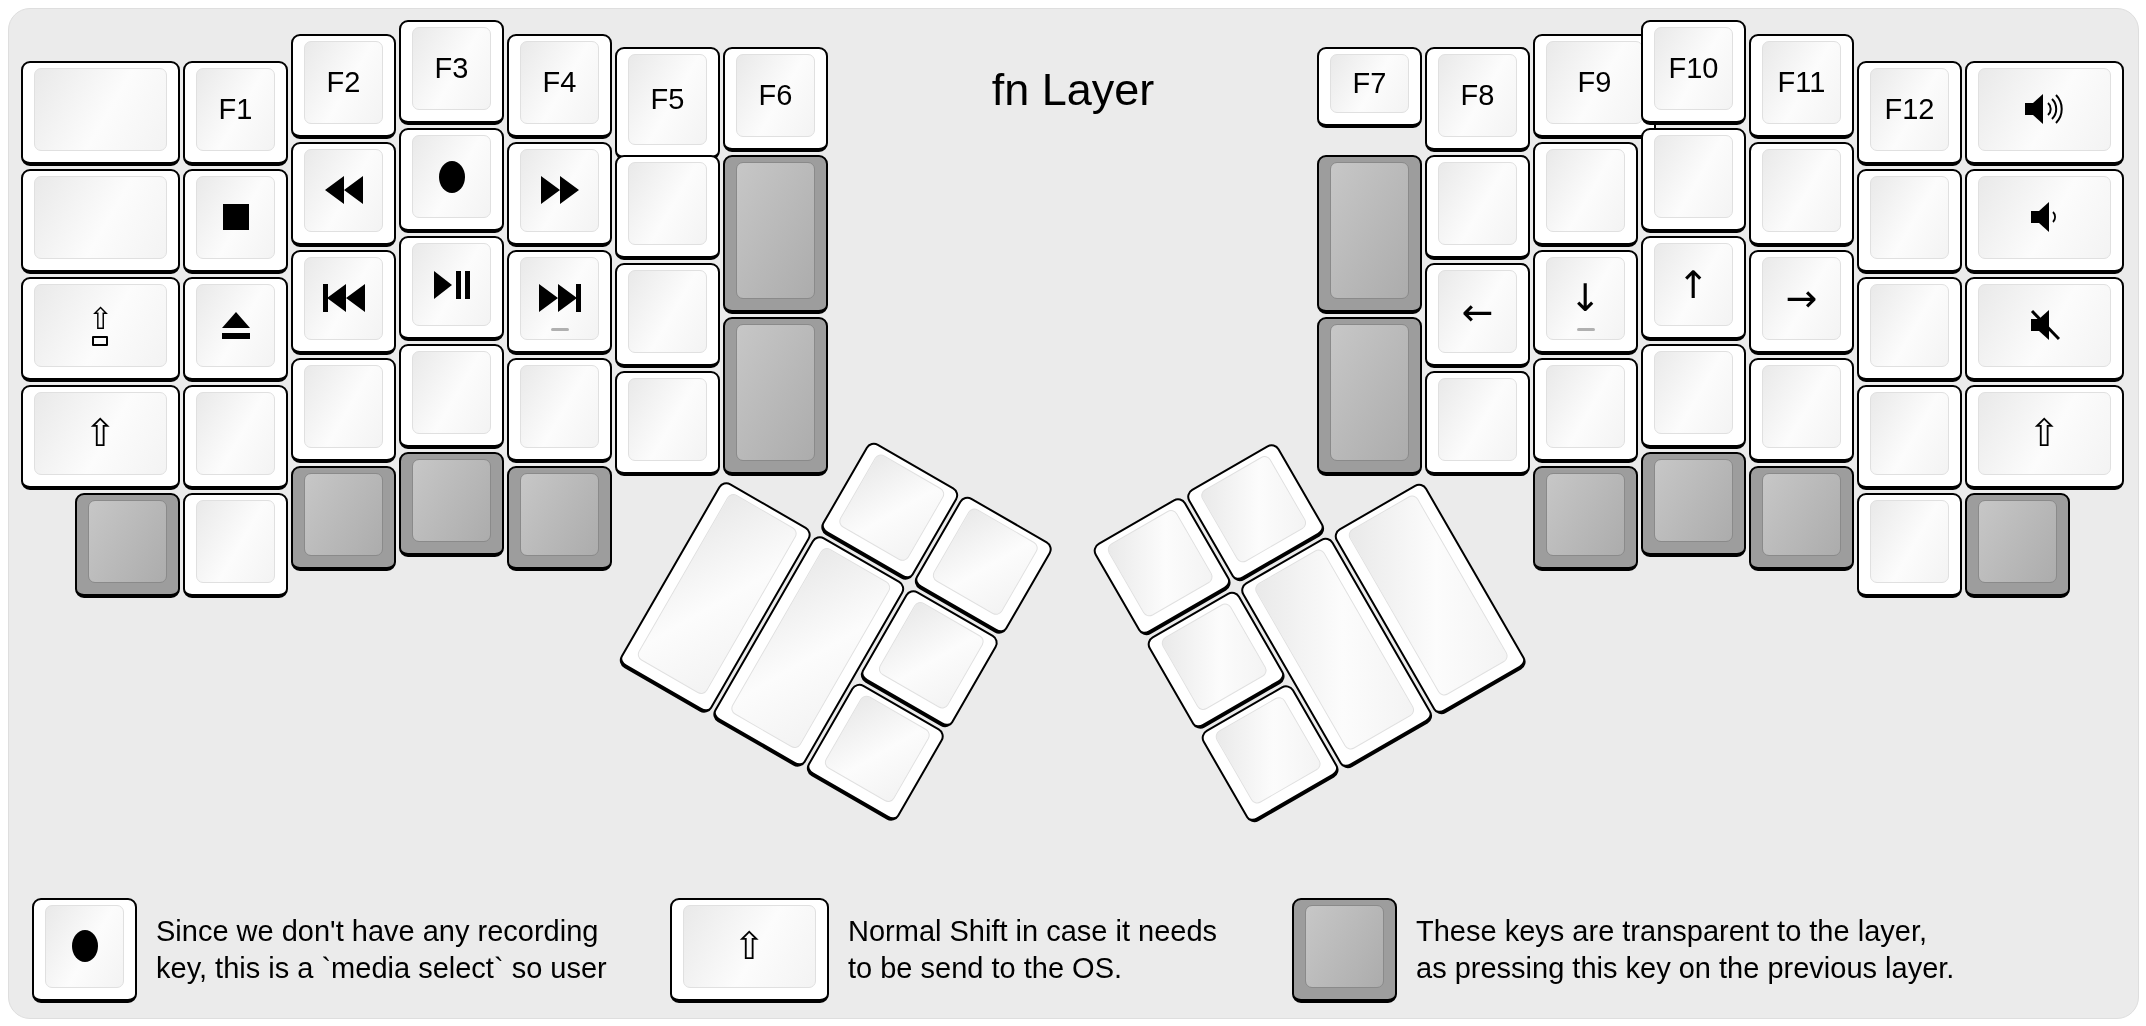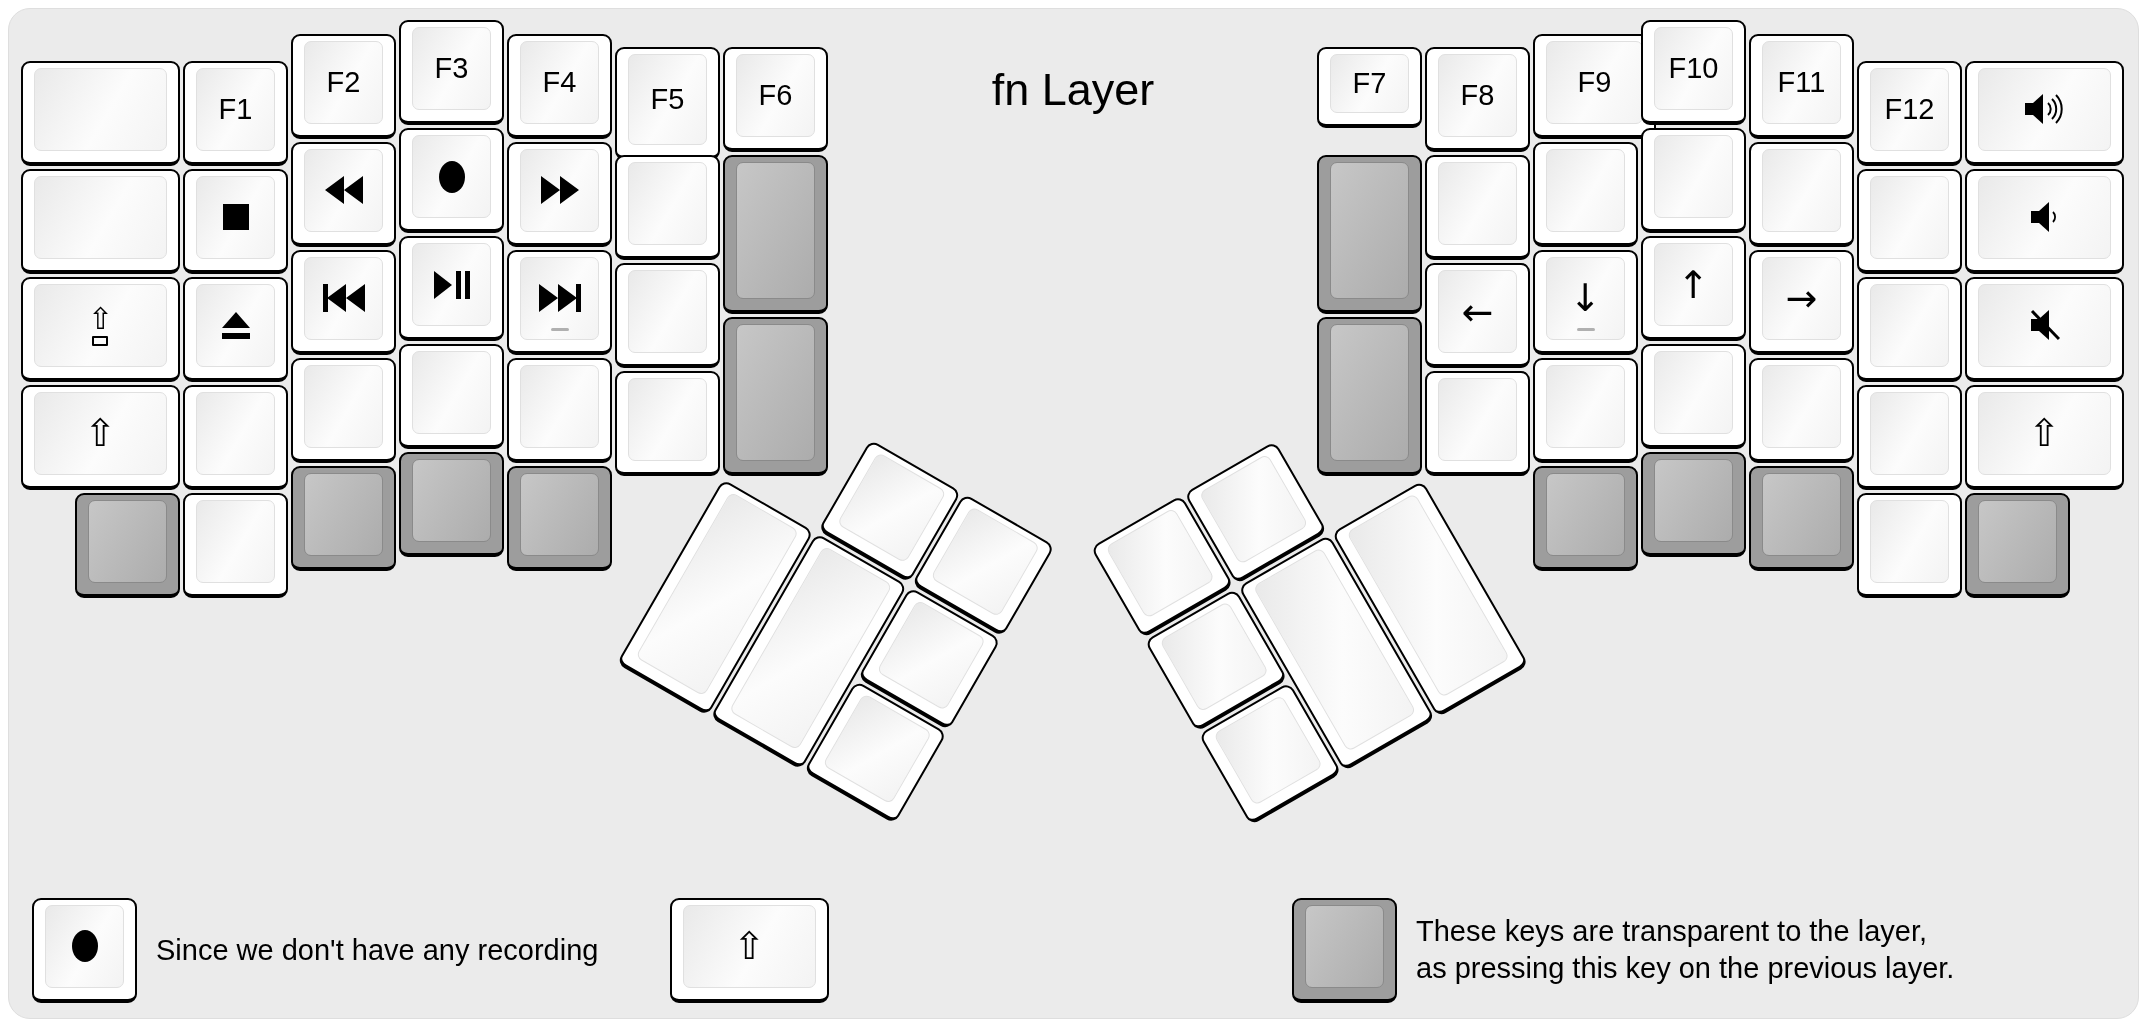--- a/index.html
+++ b/index.html
@@ -423,32 +423,37 @@
               <span class="kicon">
                 <svg width="28" height="34" viewBox="0 0 28 34">
                   <ellipse cx="14" cy="17" rx="13" ry="16"></ellipse>
                 </svg>
               </span>
             </div>
           </div>
         </div>
       <div class="legend-text">
         <div>Since we don't have any recording</div>
+        <div>key, this is a `media select` so user</div>
       </div>
     </div>
     <div class="legend-item" style="left:670px">
       <div class="legend-key-slot">
           <div class="key white" style="width: 159px; height: 105px;">
             <div class="keytop">
               <span class="kicon">
                 <span class="uglyph shiftg">⇧</span>
               </span>
             </div>
           </div>
         </div>
+      <div class="legend-text">
+        <div>Normal Shift in case it needs</div>
+        <div>to be send to the OS.</div>
+      </div>
     </div>
     <div class="legend-item" style="left:1292px">
       <div class="legend-key-slot">
           <div class="key gray" style="width: 105px; height: 105px;">
             <div class="keytop"></div>
           </div>
         </div>
       <div class="legend-text">
         <div>These keys are transparent to the layer,</div>
         <div>as pressing this key on the previous layer.</div>

